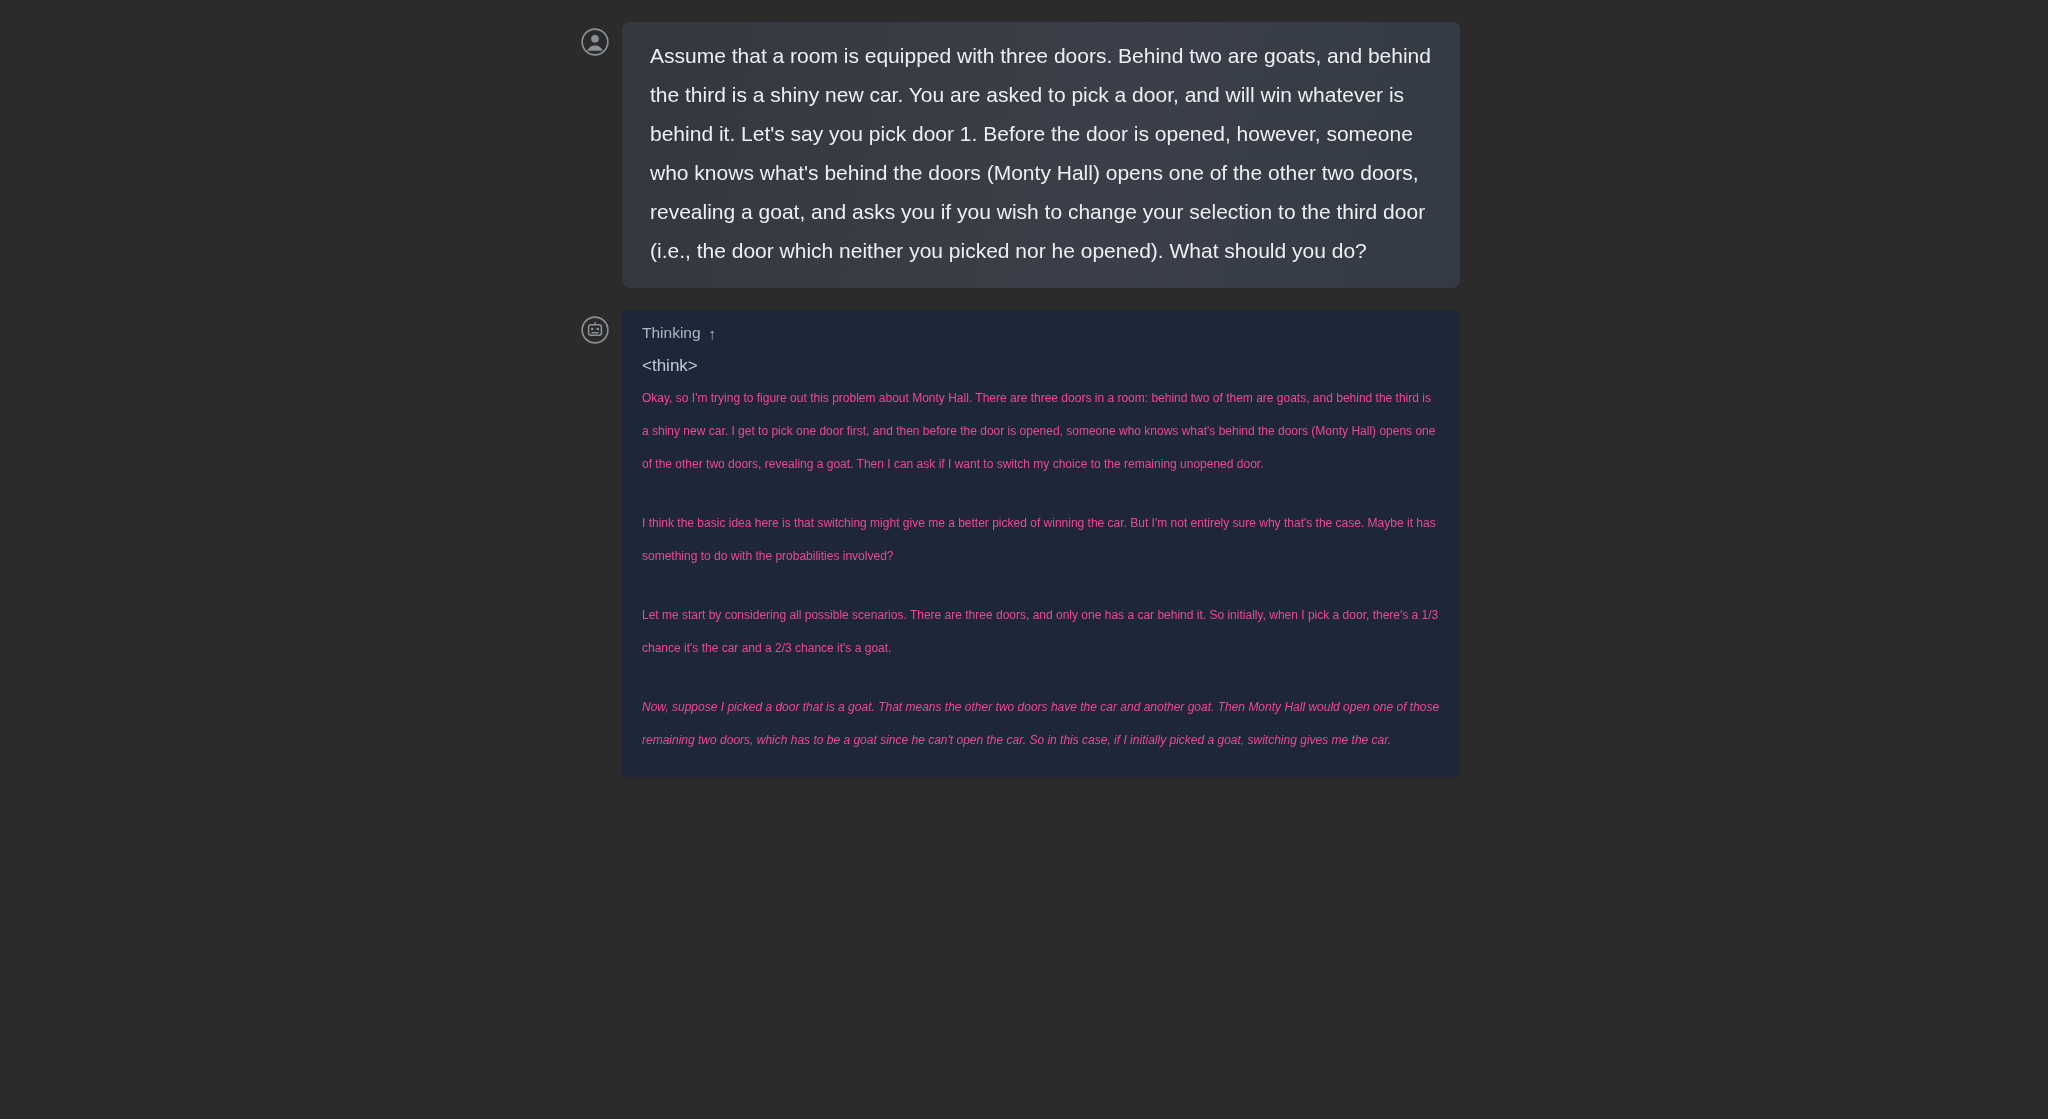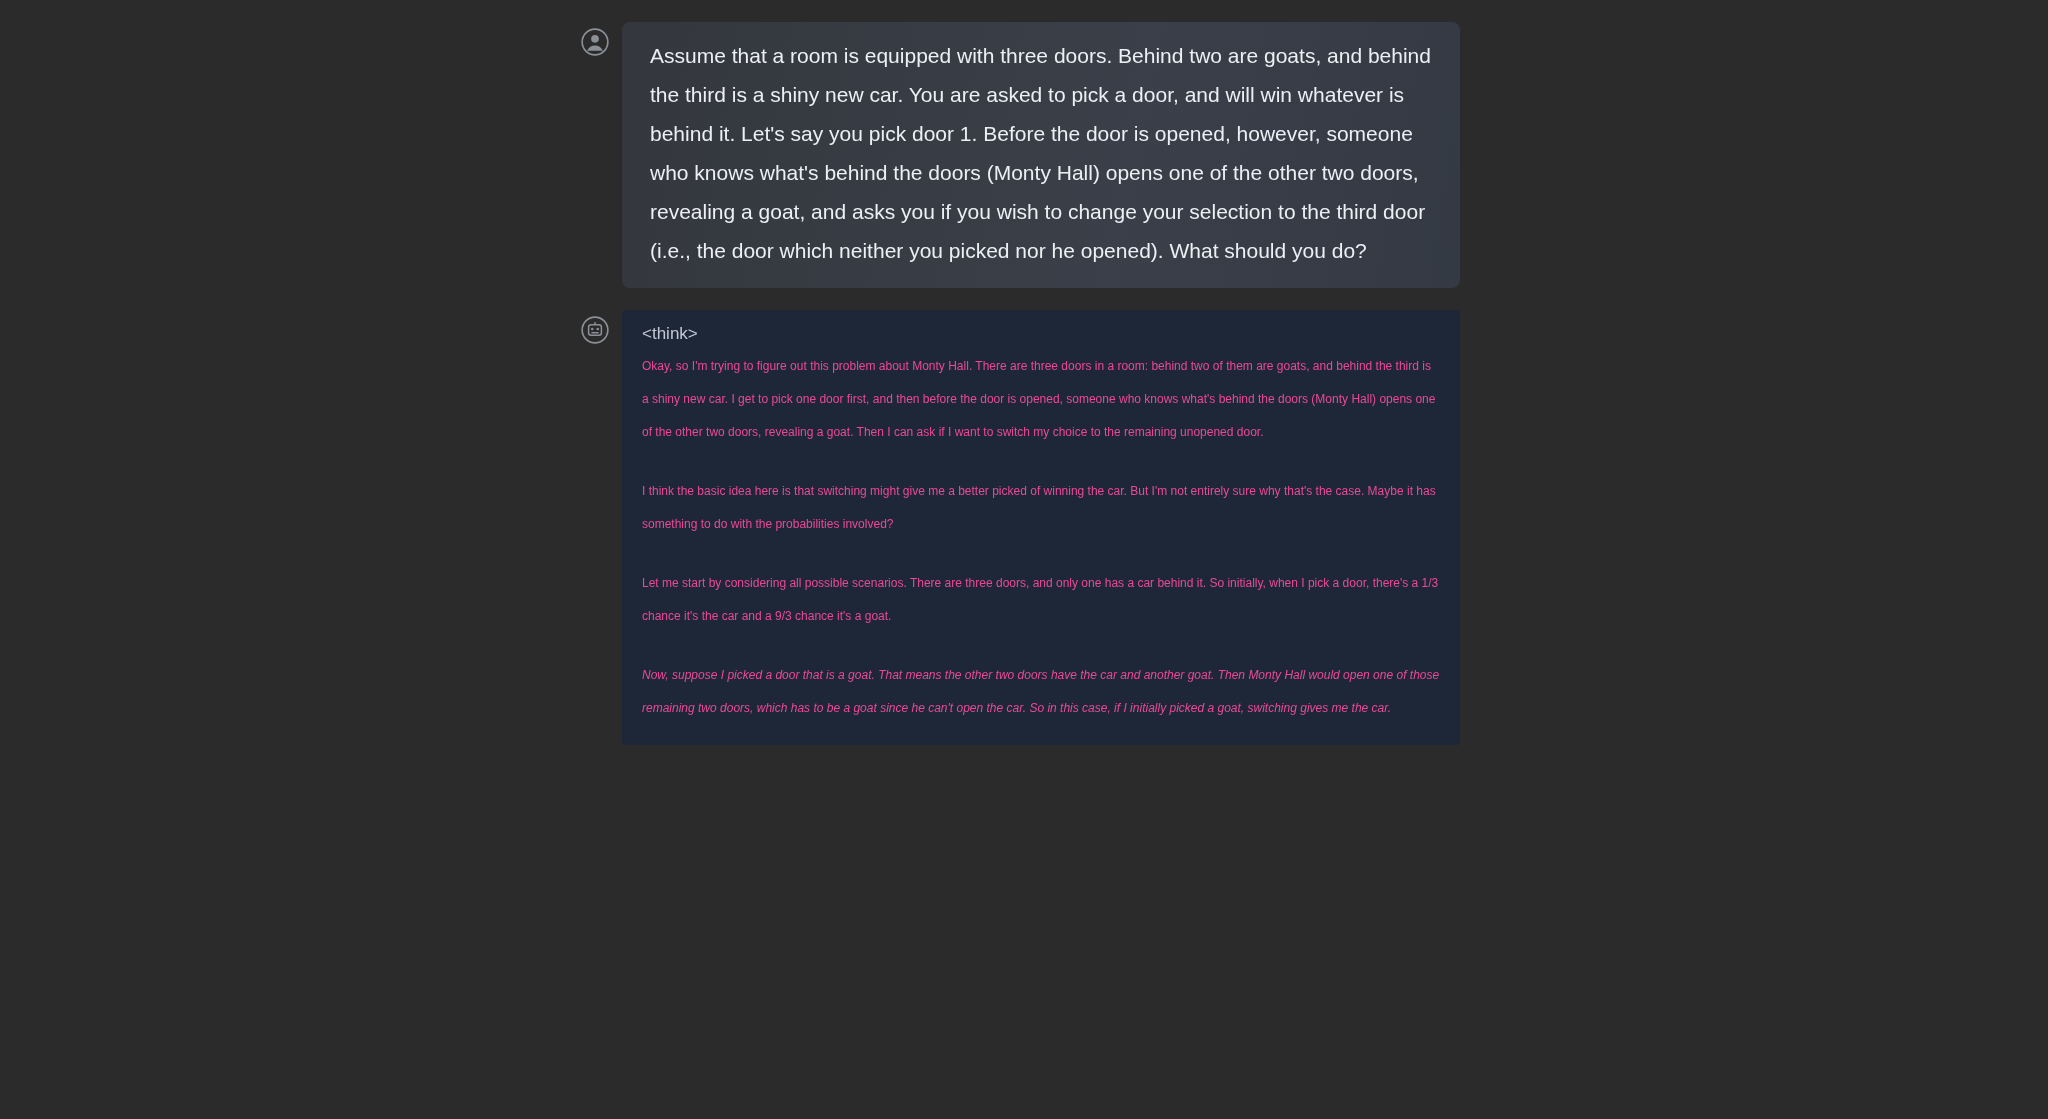--- a/index.html
+++ b/index.html
@@ -116,21 +116,25 @@
       <svg width="28" height="28" viewBox="0 0 24 24" aria-hidden="true">
         <circle cx="12" cy="12" r="11" fill="none" stroke="#8b9097" stroke-width="1.4"></circle>
         <rect x="6.5" y="7.5" width="11" height="9" rx="2.2" fill="none" stroke="#8b9097" stroke-width="1.3"></rect>
         <circle cx="9.6" cy="11.2" r="1.1" fill="#8b9097"></circle>
         <circle cx="14.4" cy="11.2" r="1.1" fill="#8b9097"></circle>
         <path d="M9.4 14.4h5.2" stroke="#8b9097" stroke-width="1.3" stroke-linecap="round"></path>
         <path d="M12 5.2v2.3" stroke="#8b9097" stroke-width="1.2"></path>
       </svg>
     </div>
     <div class="bubble-assistant">
+      <div class="thinking-header">
+        <span class="thinking-label">Thinking</span>
+        <span class="thinking-caret">↑</span>
+      </div>
       <div class="think-tag">&lt;think&gt;</div>
       <p class="think-p">Okay, so I'm trying to figure out this problem about Monty Hall. There are three doors in a room: behind two of them are goats, and behind the third is a shiny new car. I get to pick one door first, and then before the door is opened, someone who knows what's behind the doors (Monty Hall) opens one of the other two doors, revealing a goat. Then I can ask if I want to switch my choice to the remaining unopened door.</p>
       <p class="think-p">I think the basic idea here is that switching might give me a better picked of winning the car. But I'm not entirely sure why that's the case. Maybe it has something to do with the probabilities involved?</p>
-      <p class="think-p">Let me start by considering all possible scenarios. There are three doors, and only one has a car behind it. So initially, when I pick a door, there's a 1/3 chance it's the car and a 9/3 chance it's a goat.</p>
+      <p class="think-p">Let me start by considering all possible scenarios. There are three doors, and only one has a car behind it. So initially, when I pick a door, there's a 1/3 chance it's the car and a 2/3 chance it's a goat.</p>
       <p class="think-p">Now, suppose I picked a door that is a goat. That means the other two doors have the car and another goat. Then Monty Hall would open one of those remaining two doors, which has to be a goat since he can't open the car. So in this case, if I initially picked a goat, switching gives me the car.</p>
     </div>
   </div>
 
 </div>
 
 </body></html>

